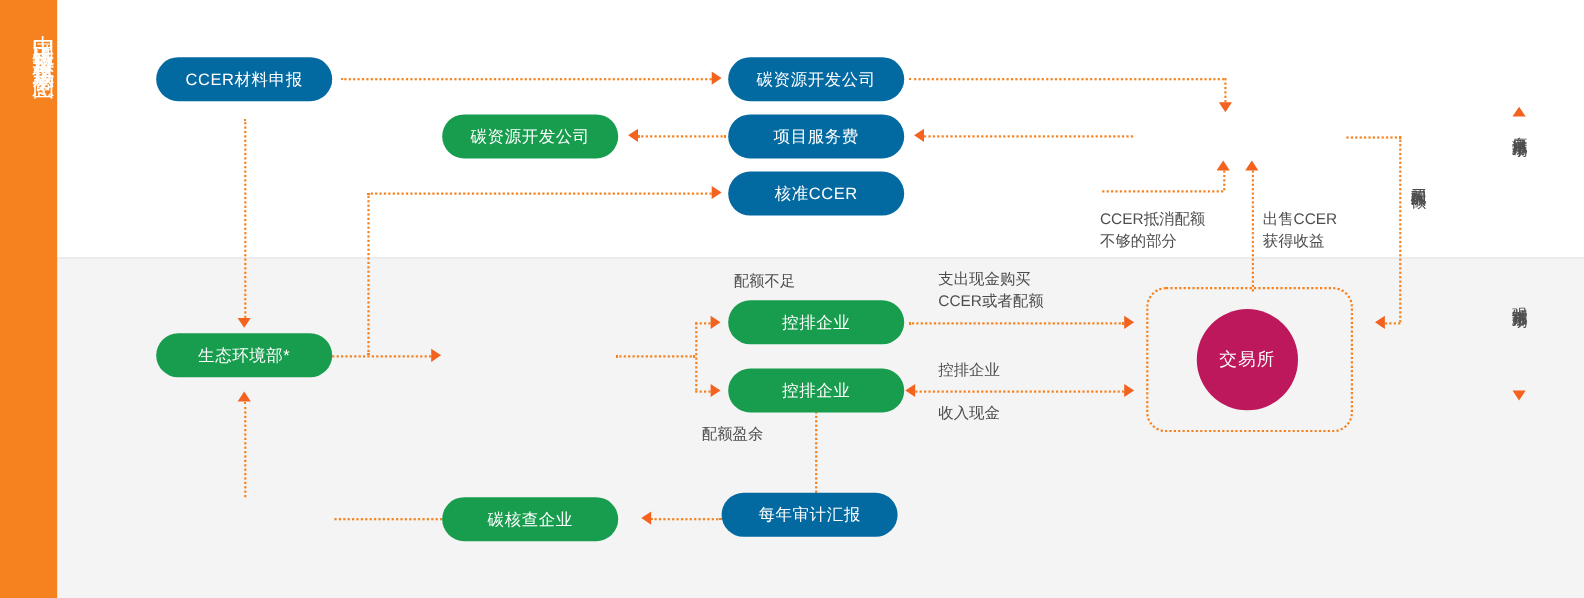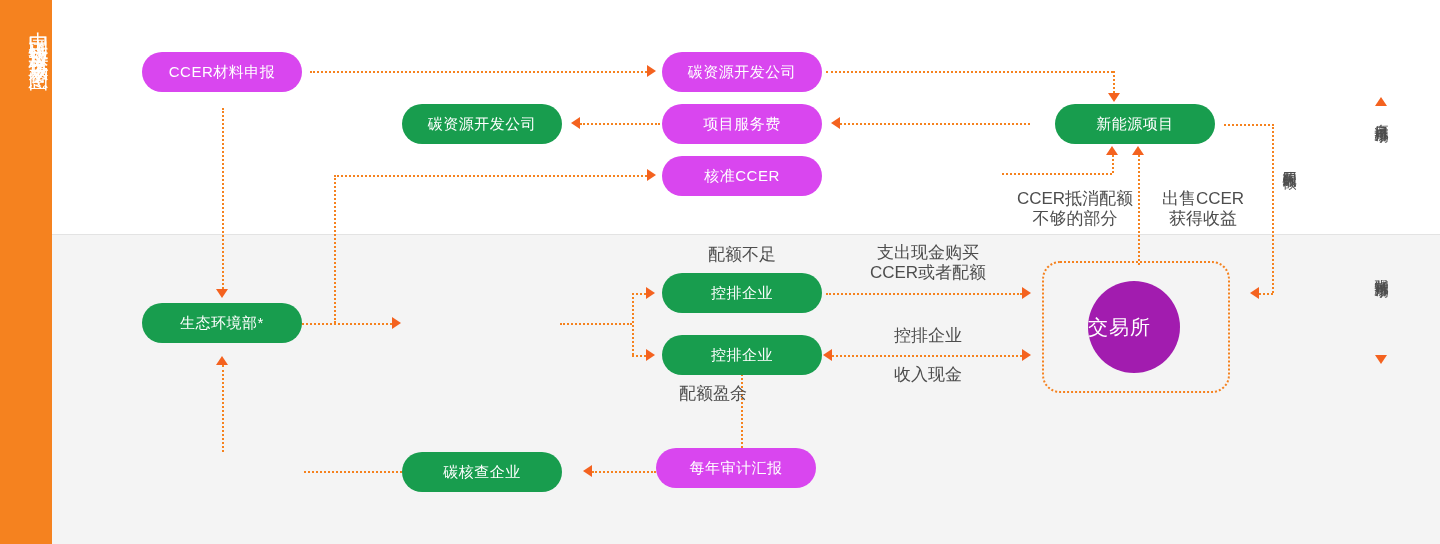--- a/index.html
+++ b/index.html
@@ -16,39 +16,39 @@
   .rail{position:absolute;left:0;top:0;width:52px;height:544px;background:#f5821f;}
   .rail-text{position:absolute;left:0;top:16px;width:52px;
              writing-mode:vertical-rl;text-orientation:upright;
              color:#ffffff;font-size:20px;line-height:26px;letter-spacing:4px;
              text-align:left;padding-left:14px;box-sizing:border-box;}
 
   
   .pill{position:absolute;display:flex;align-items:center;justify-content:center;
         height:40px;border-radius:20px;color:#ffffff;font-size:15px;white-space:nowrap;
         letter-spacing:.5px;}
-  .pill.orange{background:#d946ef;}
+  .pill.orange{background:#0369a1;}
   .pill.green{background:#189d4e;}
 
   
   .exch-box{position:absolute;border:2px dotted #f5821f;border-radius:18px;box-sizing:border-box;}
-  .exch-circle{position:absolute;border-radius:50%;background:#a21caf;color:#fff;
-               display:flex;align-items:center;font-size:20px;letter-spacing:1px;}
+  .exch-circle{position:absolute;border-radius:50%;background:#be185d;color:#fff;
+               display:flex;align-items:center;justify-content:center;font-size:16px;letter-spacing:1px;}
 
   
   .hline{position:absolute;height:0;border-top:2px dotted #f5821f;}
   .vline{position:absolute;width:0;border-left:2px dotted #f5821f;}
   .arrow{position:absolute;width:0;height:0;}
   .arrow.right{border-top:6px solid transparent;border-bottom:6px solid transparent;border-left:9px solid #f4621f;}
   .arrow.left{border-top:6px solid transparent;border-bottom:6px solid transparent;border-right:9px solid #f4621f;}
   .arrow.down{border-left:6px solid transparent;border-right:6px solid transparent;border-top:9px solid #f4621f;}
   .arrow.up{border-left:6px solid transparent;border-right:6px solid transparent;border-bottom:9px solid #f4621f;}
 
   
-  .lbl{position:absolute;color:#4d4d4d;font-size:17px;line-height:20px;text-align:center;white-space:pre;}
+  .lbl{position:absolute;color:#4d4d4d;font-size:14px;line-height:20px;white-space:pre;}
   .vlbl{position:absolute;color:#4d4d4d;font-size:14px;line-height:18px;
         writing-mode:vertical-rl;text-orientation:upright;letter-spacing:1px;}
 
   
   .mkt{position:absolute;color:#4d4d4d;font-size:14px;line-height:19px;
        writing-mode:vertical-rl;text-orientation:upright;letter-spacing:1px;text-align:center;}
 </style>
 </head>
 <body>
 
@@ -138,23 +138,20 @@
     </div>
 
   <div class="pill orange" style="left:662px;top:104px;width:160px;">
     <span>项目服务费</span>
     </div>
 
   <div class="pill orange" style="left:662px;top:156px;width:160px;">
     <span>核准CCER</span>
     </div>
 
-  <div class="pill green" style="left:1055px;top:104px;width:160px;">
-    <span>新能源项目</span>
-    </div>
 
   <div class="pill green" style="left:142px;top:303px;width:160px;">
     <span>生态环境部*</span>
     </div>
 
 
   <div class="pill green" style="left:662px;top:273px;width:160px;">
     <span>控排企业</span>
     </div>
 

